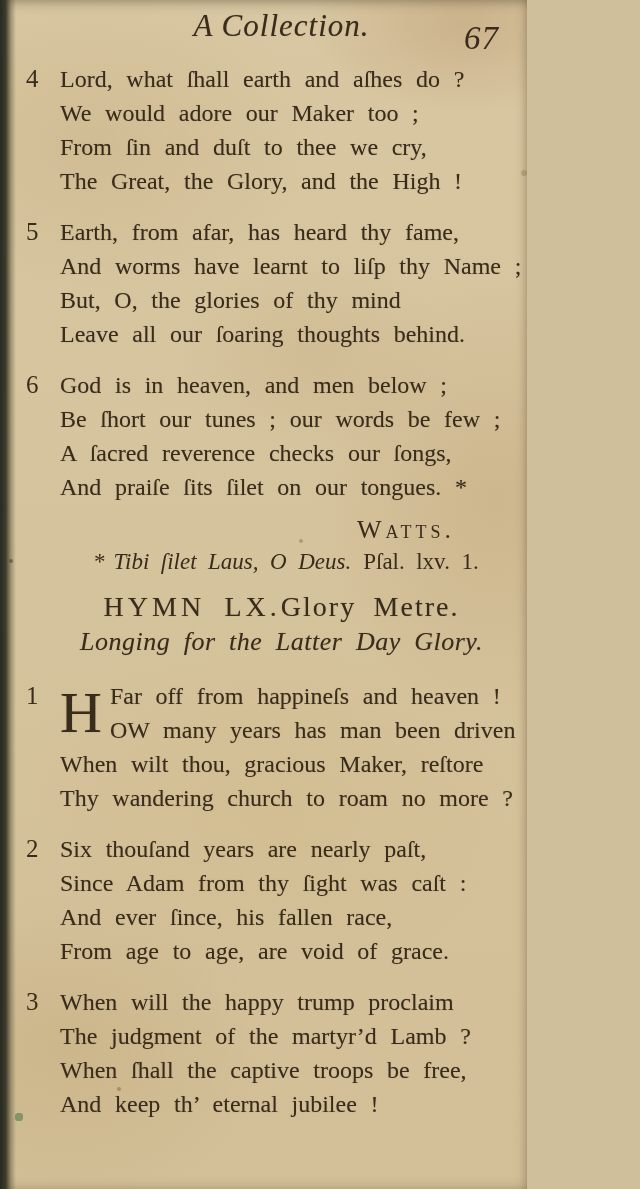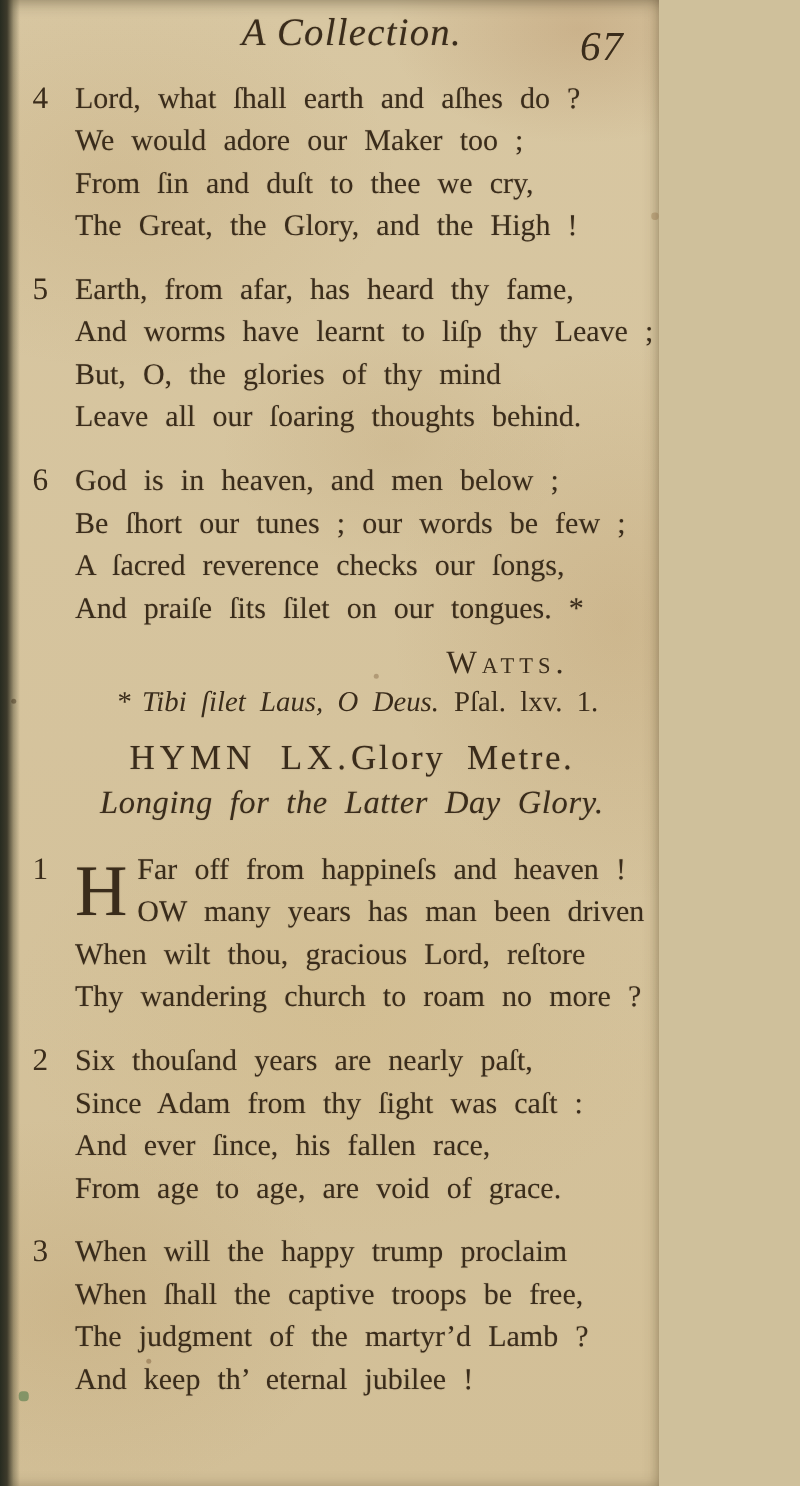--- a/index.html
+++ b/index.html
@@ -121,21 +121,21 @@
       <span class="verse-num">4</span>
       <div class="line">Lord, what ſhall earth and aſhes do ?</div>
       <div class="line">We would adore our Maker too ;</div>
       <div class="line">From ſin and duſt to thee we cry,</div>
       <div class="line">The Great, the Glory, and the High !</div>
     </div>
 
     <div class="verse">
       <span class="verse-num">5</span>
       <div class="line">Earth, from afar, has heard thy fame,</div>
-      <div class="line">And worms have learnt to liſp thy Leave ;</div>
+      <div class="line">And worms have learnt to liſp thy Name ;</div>
       <div class="line">But, O, the glories of thy mind</div>
       <div class="line">Leave all our ſoaring thoughts behind.</div>
     </div>
 
     <div class="verse">
       <span class="verse-num">6</span>
       <div class="line">God is in heaven, and men below ;</div>
       <div class="line">Be ſhort our tunes ; our words be few ;</div>
       <div class="line">A ſacred reverence checks our ſongs,</div>
       <div class="line">And praiſe ſits ſilet on our tongues. *</div>
@@ -151,34 +151,34 @@
 
     <div class="verse">
       <span class="verse-num">1</span>
       <div class="dropcap-row">
         <span class="dropcap">H</span>
         <div class="dc-lines">
           <div class="line">Far off from happineſs and heaven !</div>
           <div class="line">OW many years has man been driven</div>
         </div>
       </div>
-      <div class="line">When wilt thou, gracious Lord, reſtore</div>
+      <div class="line">When wilt thou, gracious Maker, reſtore</div>
       <div class="line">Thy wandering church to roam no more ?</div>
     </div>
 
     <div class="verse">
       <span class="verse-num">2</span>
       <div class="line">Six thouſand years are nearly paſt,</div>
       <div class="line">Since Adam from thy ſight was caſt :</div>
       <div class="line">And ever ſince, his fallen race,</div>
       <div class="line">From age to age, are void of grace.</div>
     </div>
 
     <div class="verse">
       <span class="verse-num">3</span>
       <div class="line">When will the happy trump proclaim</div>
+      <div class="line">The judgment of the martyr’d Lamb ?</div>
       <div class="line">When ſhall the captive troops be free,</div>
-      <div class="line">The judgment of the martyr’d Lamb ?</div>
       <div class="line">And keep th’ eternal jubilee !</div>
     </div>
 
   </div>
 </div>
 
 </body></html>

